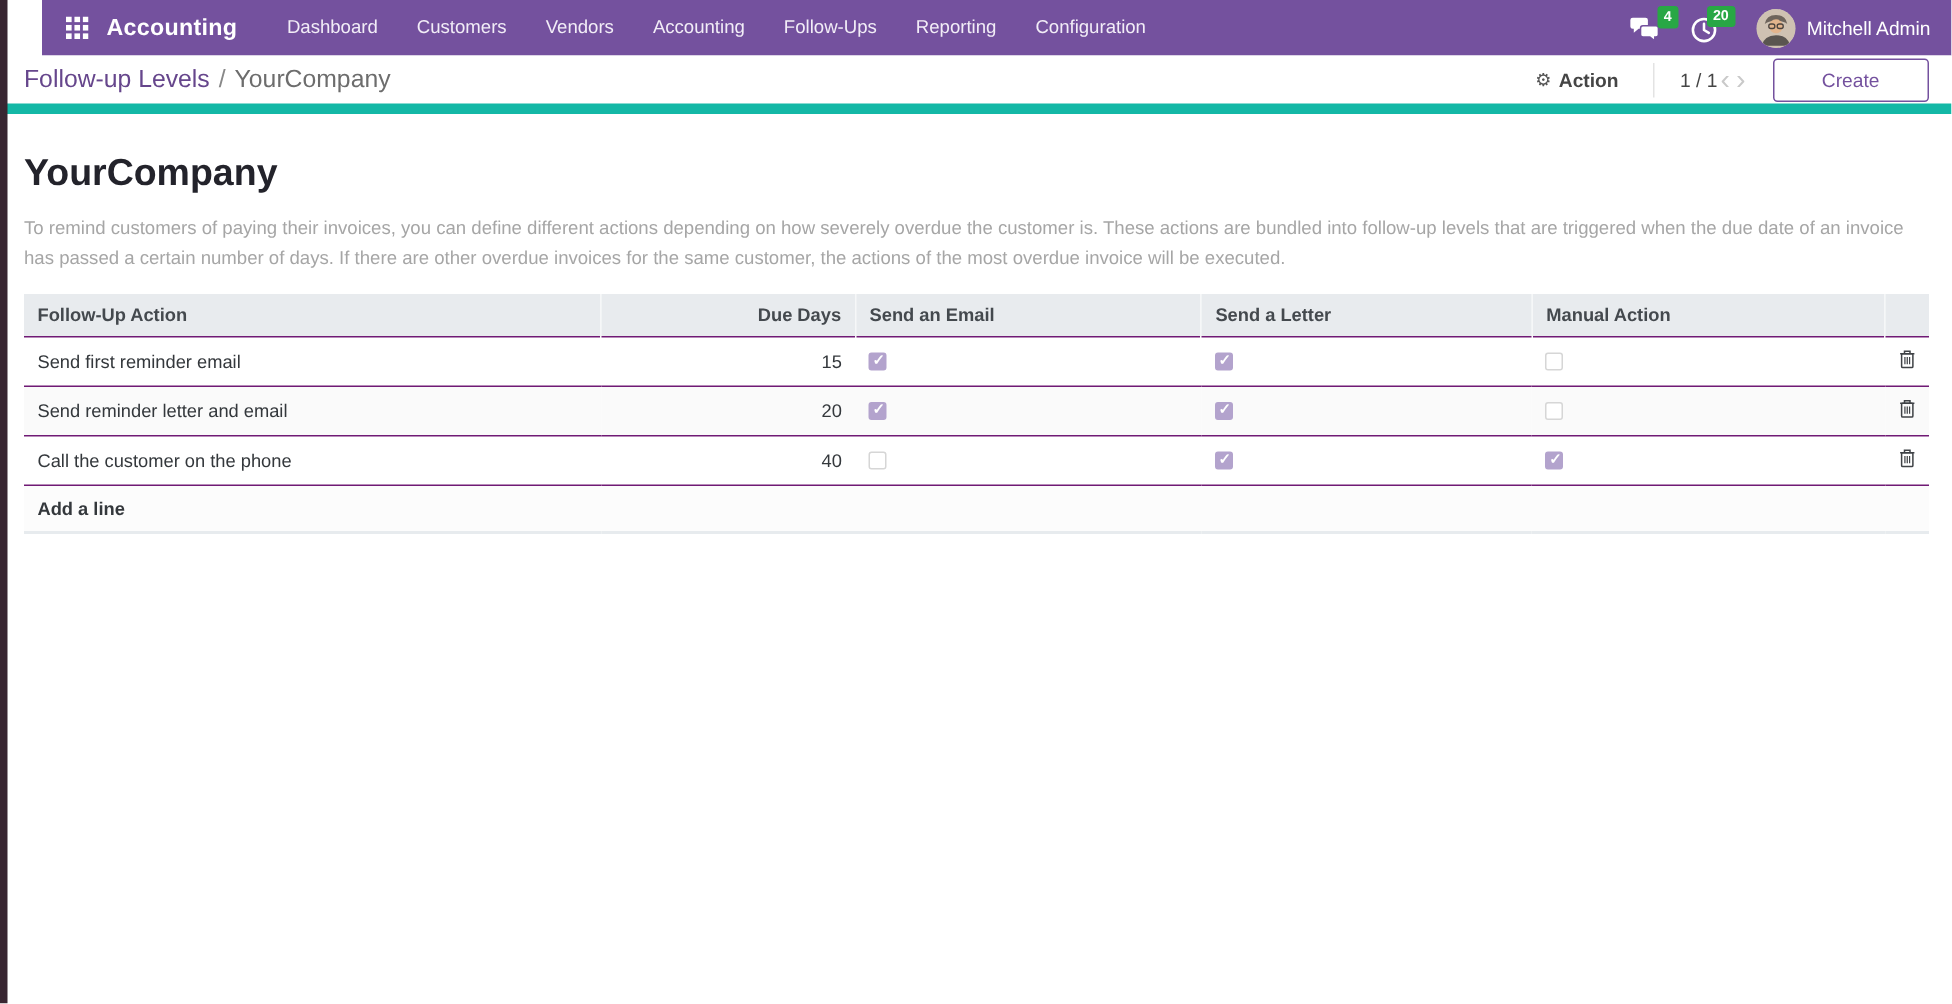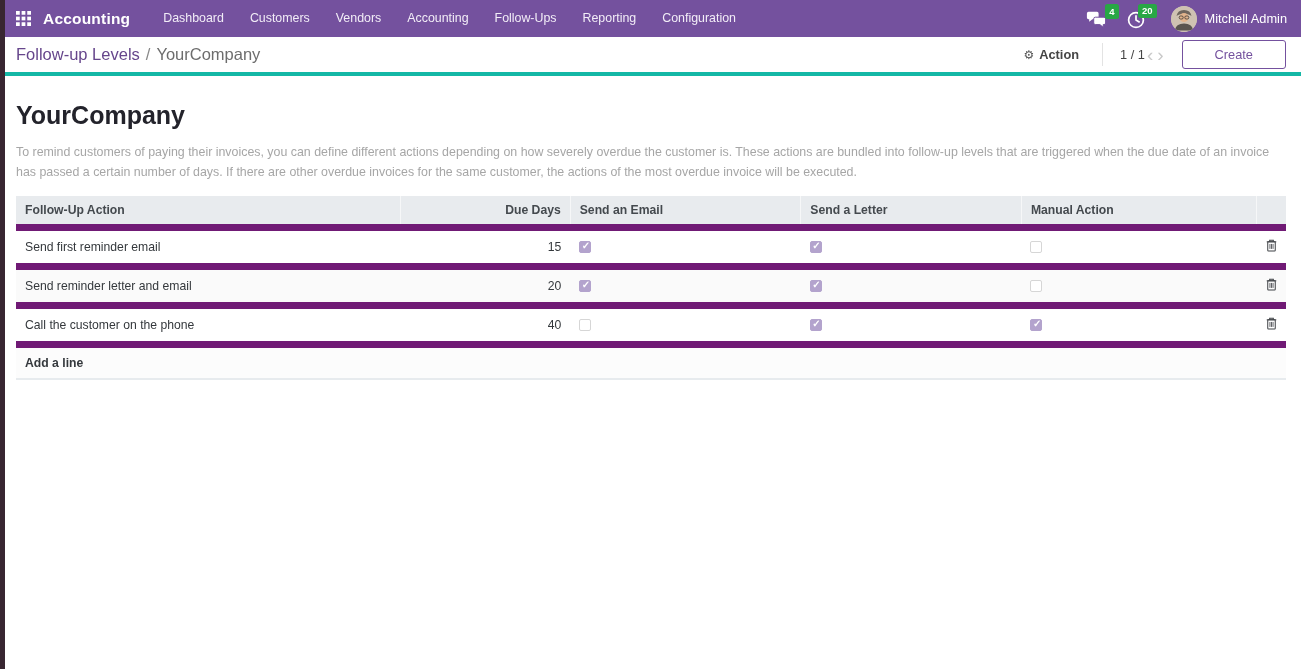--- a/index.html
+++ b/index.html
@@ -18,21 +18,21 @@
     position: relative;
     overflow: hidden;
   }
   
   .left-strip { position: absolute; left: 0; top: 0; width: 5px; height: 669px; background: var(--left-strip); z-index: 50; }
 
   
   .topbar {
     height: 37px; background: var(--topbar);
     display: flex; align-items: center;
-    color: #fff; padding: 0 14px 0 16px;
+    color: #fff; padding: 0 14px 0 16px; margin-left: 28px;
   }
   .apps-icon { display: inline-flex; margin-right: 12px; cursor: pointer; }
   .brand { font-size: 15.5px; font-weight: bold; margin-right: 20px; letter-spacing: .2px; cursor: pointer; }
   .nav-menu { display: flex; align-items: center; height: 37px; }
   .nav-item {
     color: #f2edf7; font-size: 12.4px; padding: 0 13px; line-height: 37px;
     text-decoration: none; cursor: pointer; white-space: nowrap;
   }
   .topbar-right { margin-left: auto; display: flex; align-items: center; gap: 20px; }
   .icon-wrap { position: relative; display: inline-flex; cursor: pointer; padding-top: 2px; }
@@ -41,21 +41,21 @@
     background: var(--badge); color: #fff;
     font-size: 9.5px; font-weight: bold; line-height: 1;
     padding: 2.5px 4px; border-radius: 2.5px; min-width: 10px; text-align: center;
   }
   .user { display: flex; align-items: center; gap: 8px; cursor: pointer; margin-left: 6px; }
   .avatar { width: 26px; height: 26px; border-radius: 50%; overflow: hidden; display: inline-flex; background: #cfc5b8; }
   .user-name { font-size: 12.8px; color: #ffffff; }
 
   
   .control-panel {
-    height: 39px; background: #fff; border-bottom: 4px solid #14b8a6;
+    height: 39px; background: #fff; border-bottom: 7px solid #14b8a6;
     display: flex; align-items: center; padding: 0 15px 0 16px;
   }
   .breadcrumb { font-size: 16.5px; display: flex; align-items: center; gap: 6px; }
   .breadcrumb a { color: var(--accent); text-decoration: none; cursor: pointer; }
   .breadcrumb .sep { color: #888; }
   .breadcrumb .current { color: #6d6d6d; }
   .cp-right { margin-left: auto; display: flex; align-items: center; }
   .action-btn {
     display: inline-flex; align-items: center; gap: 5px;
     font-size: 12.8px; font-weight: bold; color: #454545;
@@ -87,21 +87,21 @@
   table.followup { width: 100%; border-collapse: collapse; border-bottom: 2px solid #e7ebee; }
   table.followup thead th {
     background: #e8ebee; color: #44494e;
     font-size: 12.2px; font-weight: bold; text-align: left;
     padding: 7px 9px; border-left: 1px solid #f6f7f8;
   }
   table.followup thead th:first-child { border-left: none; }
   table.followup thead th.num { text-align: right; }
   table.followup tbody td {
     font-size: 12.2px; color: #34383c;
-    padding: 8px 9px; border-top: 7px solid #701a75;
+    padding: 8px 9px; border-top: 1px solid #701a75;
     white-space: nowrap; cursor: text;
   }
   table.followup tbody tr:nth-child(even) td { background: #fafafa; }
   table.followup tbody td.num { text-align: right; }
   .cb {
     display: inline-block; width: 12px; height: 12px;
     border: 1px solid #d6d6d6; border-radius: 2px; background: #fff;
     position: relative; vertical-align: -2px; cursor: pointer;
   }
   .cb.checked { background: var(--cb-checked); border-color: var(--cb-checked); }

